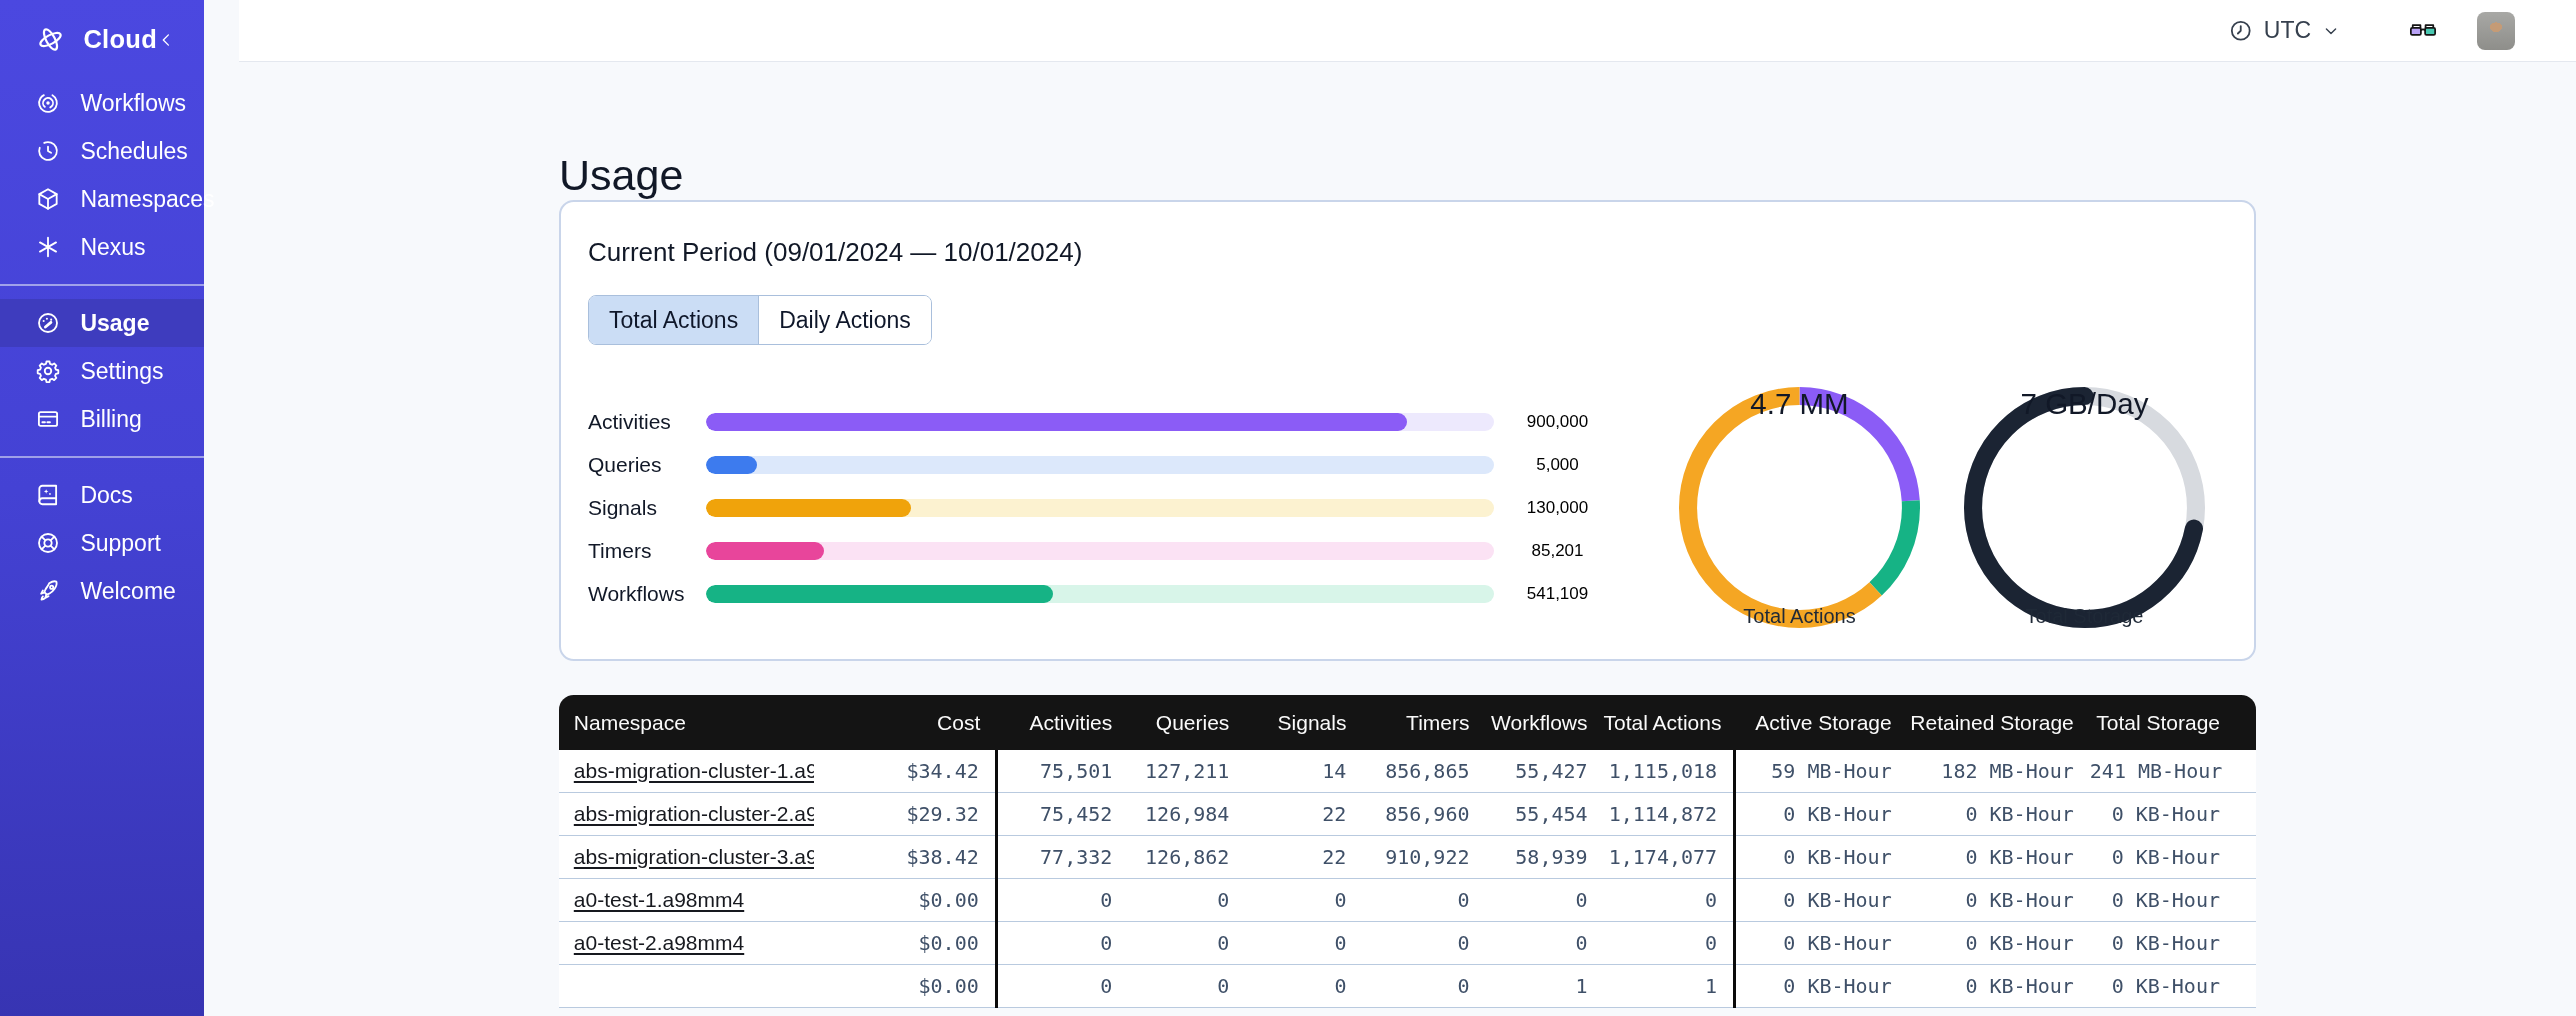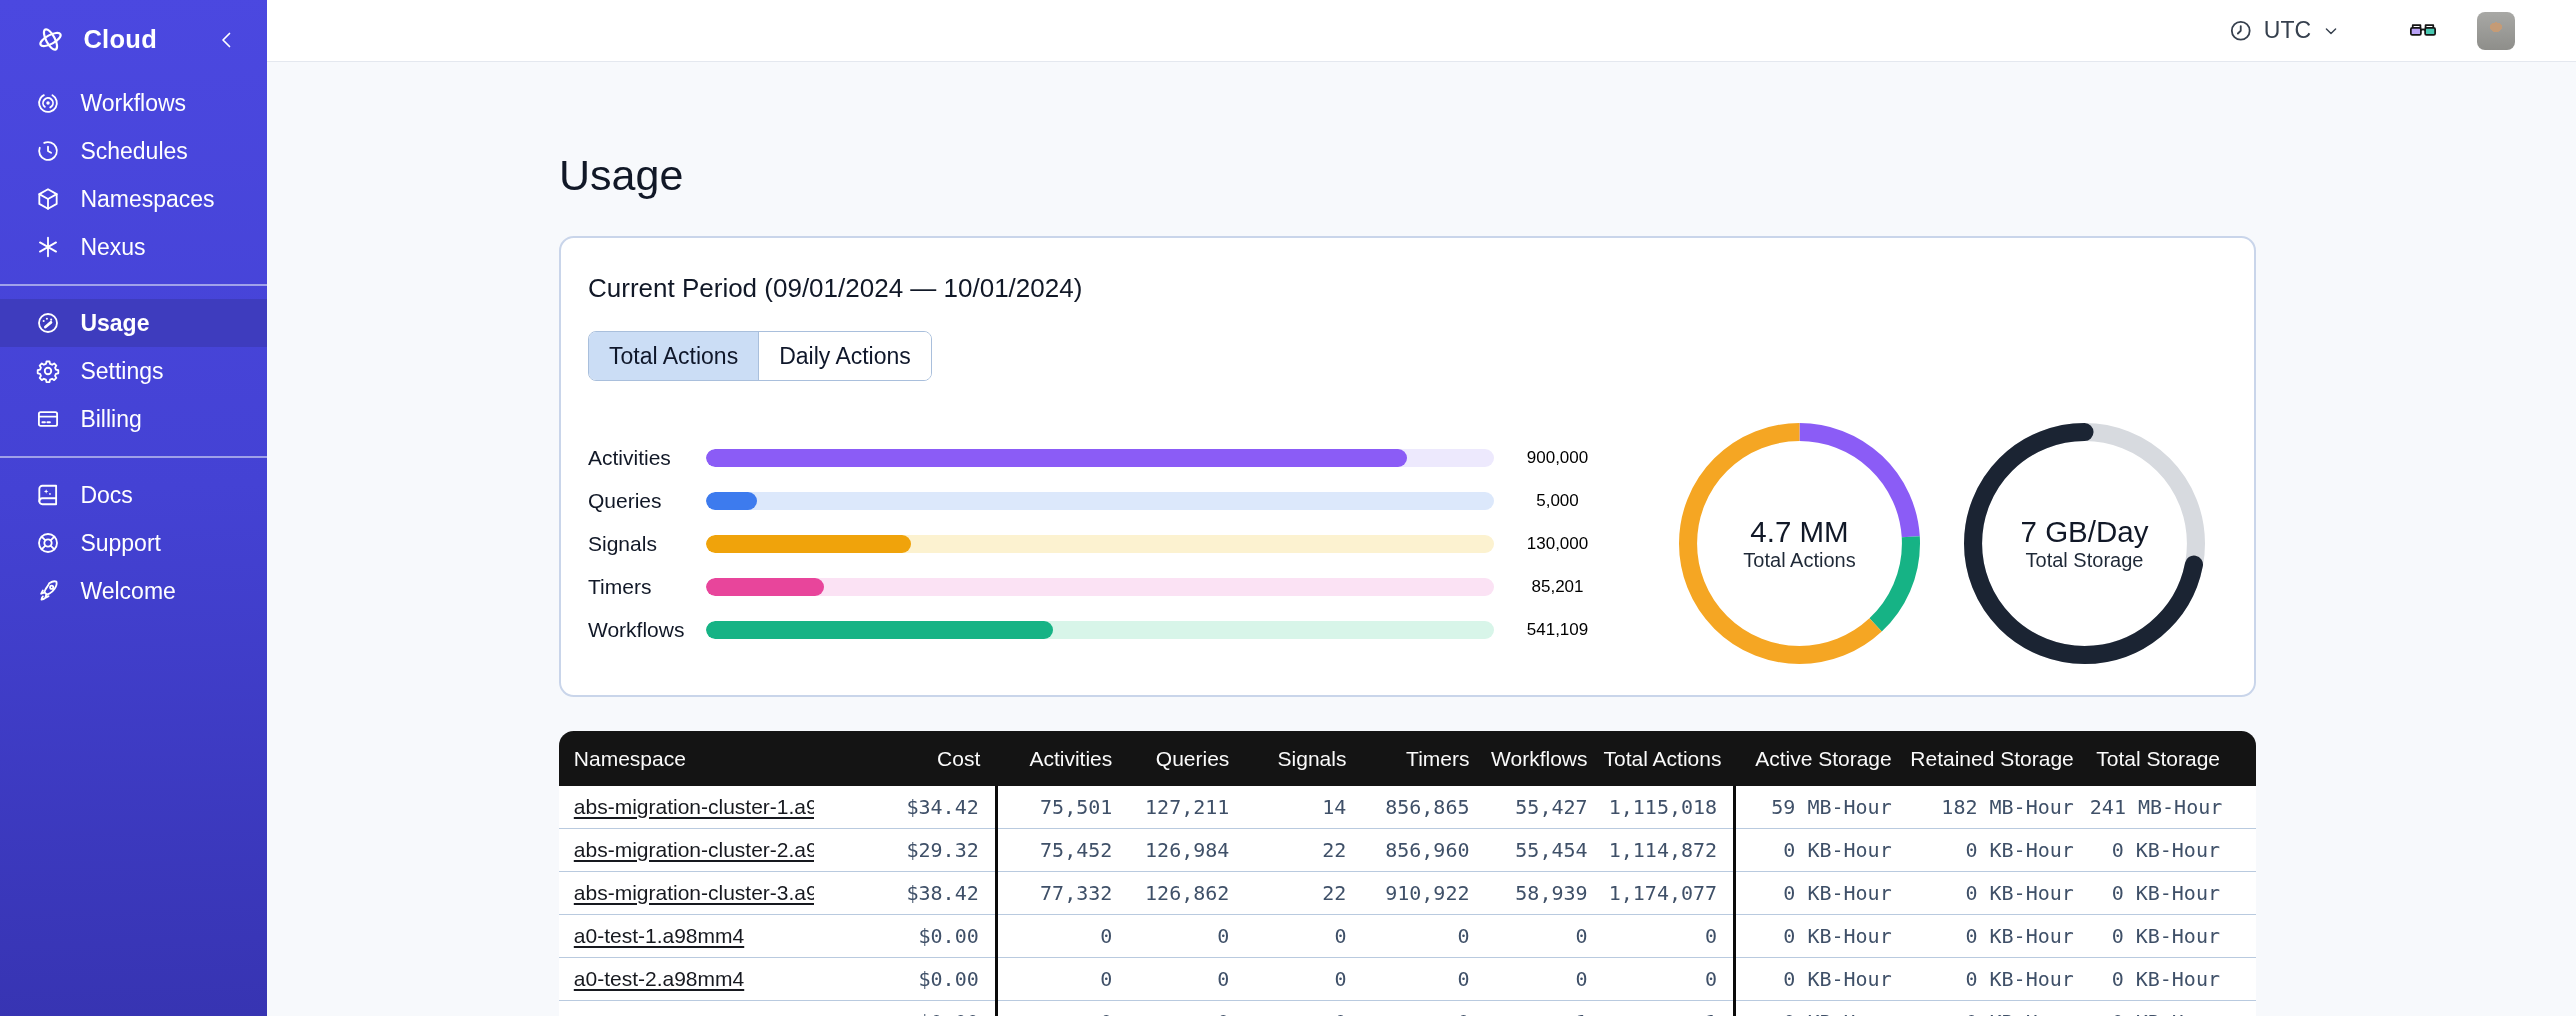--- a/index.html
+++ b/index.html
@@ -3,21 +3,21 @@
 <meta charset="utf-8">
 <style>
   html,body{margin:0;padding:0;}
   body{
     width:2576px;height:1016px;overflow:hidden;position:relative;
     background:#F7F9FC;font-family:"Liberation Sans",sans-serif;
     -webkit-font-smoothing:antialiased;
   }
   
   .sidebar{
-    position:absolute;left:0;top:0;bottom:0;width:267px;box-sizing:border-box;
+    position:absolute;left:0;top:0;bottom:0;width:204px;box-sizing:border-box;
     background:linear-gradient(178deg,#4B48E0 0%,#4442D4 48%,#3734B2 100%);
     color:#fff;z-index:5;
   }
   .brand-row{display:flex;align-items:center;height:79px;padding:0 28px 0 35px;box-sizing:border-box;}
   .brand-icon{width:31px;height:31px;margin-right:17.4px;flex:0 0 31px;}
   .brand-icon svg,.ni svg,.i svg{width:100%;height:100%;display:block;}
   .brand-label{font-size:25.5px;font-weight:700;flex:1;letter-spacing:0.3px;}
   .collapse-btn{width:24px;height:24px;cursor:pointer;}
   .nav-item{display:flex;align-items:center;height:48px;padding-left:35px;font-size:23px;gap:19.4px;cursor:pointer;}
   .nav-item .ni{width:26px;height:26px;flex:0 0 26px;}
@@ -47,39 +47,39 @@
   .container{width:1697px;margin:0 auto;}
   .page-head{display:flex;align-items:center;justify-content:space-between;margin-top:87px;}
   .page-title{font-size:43px;font-weight:500;color:#111827;margin:0;}
   .period-btn{
     display:flex;align-items:center;gap:16px;background:#fff;border:2px solid #B9C8E4;
     border-radius:10.7px;height:66px;padding:0 25.5px;font-size:24px;color:#111827;cursor:pointer;box-sizing:border-box;
   }
   .period-btn .i-40{width:27px;height:27px;color:#111827;}
   
   .card{
-    margin-top:36px;background:#fff;border:2px solid #C9D5EA;border-radius:14.8px;
+    background:#fff;border:2px solid #C9D5EA;border-radius:14.8px;
     padding:35px 27px 31px 27px;box-sizing:border-box;
   }
   .card-title{font-size:26px;color:#111827;font-weight:500;}
   .tabs{display:inline-flex;margin-top:27px;border:1.3px solid #A9BFDC;border-radius:8px;overflow:hidden;}
   .tab{height:48px;display:flex;align-items:center;padding:0 20px;font-size:23px;color:#0F172A;background:#fff;cursor:pointer;}
   .tab.active{background:#CBDDF5;font-weight:500;}
   .tab + .tab{border-left:1.3px solid #A9BFDC;}
   .chart-row{display:flex;align-items:center;margin-top:42px;}
   .bars{width:1033px;}
   .bar-row{display:flex;align-items:center;height:43px;}
   .bar-label{width:118px;font-size:21px;color:#111827;}
   .bar-track{flex:1;height:18px;border-radius:9.4px;position:relative;overflow:hidden;}
   .bar-fill{position:absolute;left:0;top:0;bottom:0;border-radius:9.4px;}
   .bar-value{width:127px;text-align:center;font-size:17px;color:#000000;}
   .donuts{display:flex;gap:44px;margin-left:58px;}
   .donut{position:relative;width:241px;height:241px;}
   .donut svg{width:100%;height:100%;display:block;}
-  .donut-center{position:absolute;inset:0;display:flex;flex-direction:column;align-items:center;justify-content:center;gap:0;}
+  .donut-center{position:absolute;inset:0;display:flex;flex-direction:column;align-items:center;justify-content:space-between;gap:0;}
   .donut-value{font-size:29.5px;color:#111827;font-weight:500;}
   .donut-label{font-size:20px;color:#1F2937;}
   
   .table-wrap{margin-top:34px;}
   table{width:100%;border-collapse:collapse;table-layout:fixed;}
   thead th{
     background:#141414;color:#FAFAFA;font-size:21px;font-weight:500;height:55px;
     text-align:right;padding:0 16px 0 0;white-space:nowrap;
   }
   thead th.left{text-align:left;padding-left:14.8px;}

